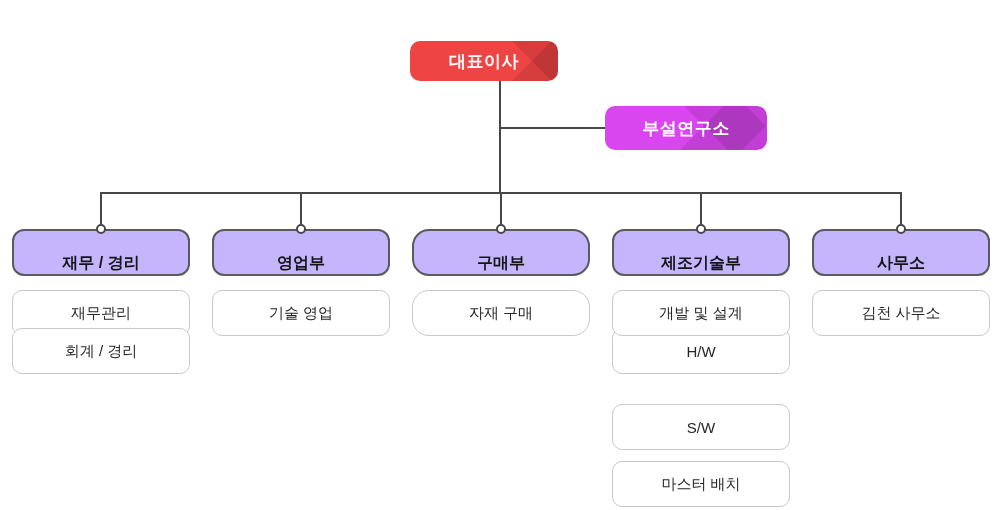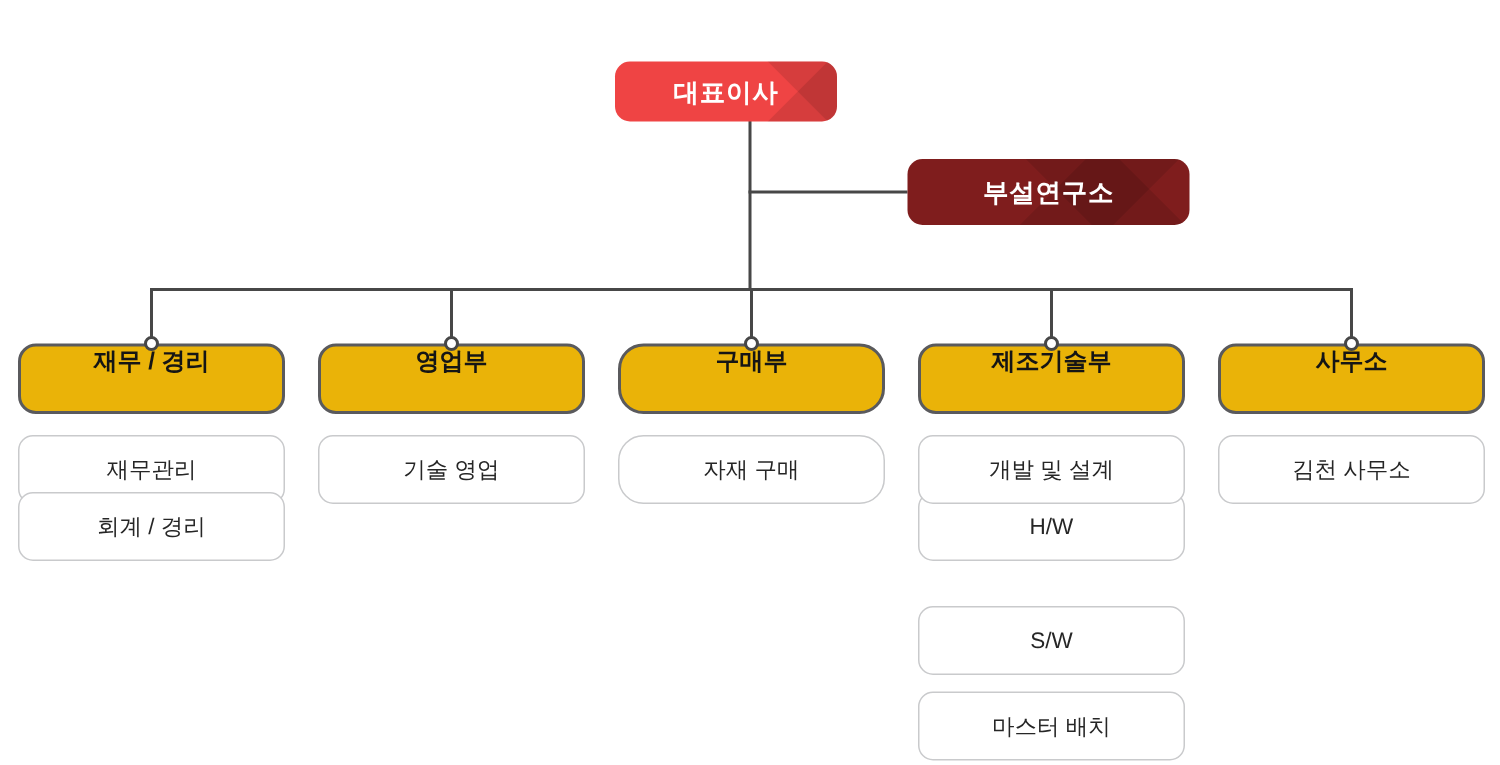--- a/index.html
+++ b/index.html
@@ -60,38 +60,38 @@
   .ceo {
     left: 410px; top: 5px;
     width: 148px; height: 40px;
     background: #ef4444;
     margin-top: 36px;
   }
   .ceo::before, .ceo::after { left: 131px; }
 
   .staff {
     left: 605px; top: 106px;
-    width: 188px; height: 44px;
-    background: #7f1d1d;
+    width: 162px; height: 44px;
+    background: #d946ef;
   }
   .staff::before, .staff::after { left: 108px; }
 
   .node-solid .label { position: relative; z-index: 1; }
 
   
   .dept {
     position: absolute;
     top: 229px;
     width: 178px;
     height: 47px;
     border: 2px solid #5a5a5d;
     border-radius: 12px;
-    background: #eab308;
+    background: #c4b5fd;
     display: flex;
-    align-items: flex-start;
+    align-items: flex-end;
     justify-content: center;
     font-weight: bold;
     font-size: 16px;
     color: #151515;
     z-index: 2;
   }
 
   
   .sub {
     position: absolute;

